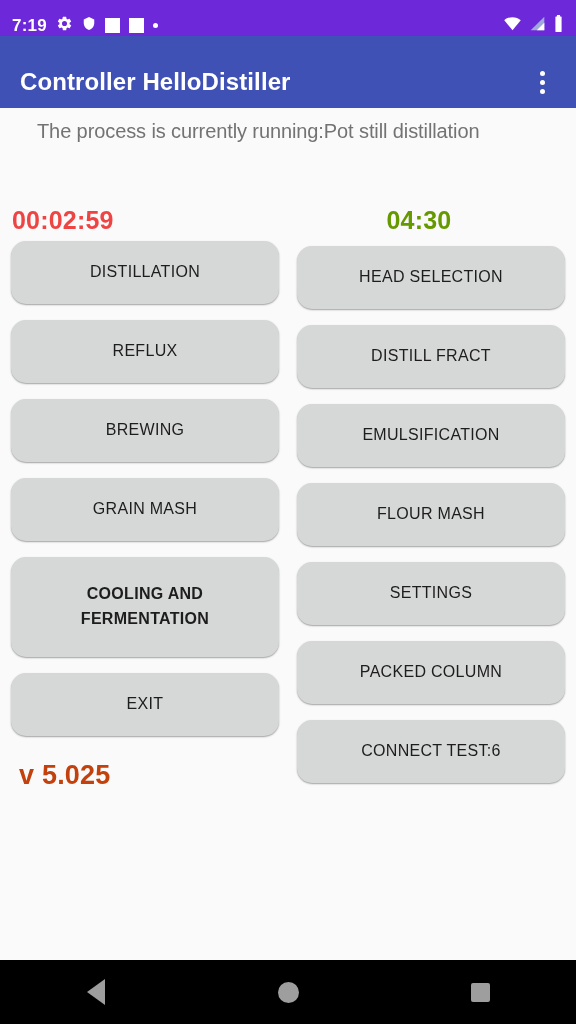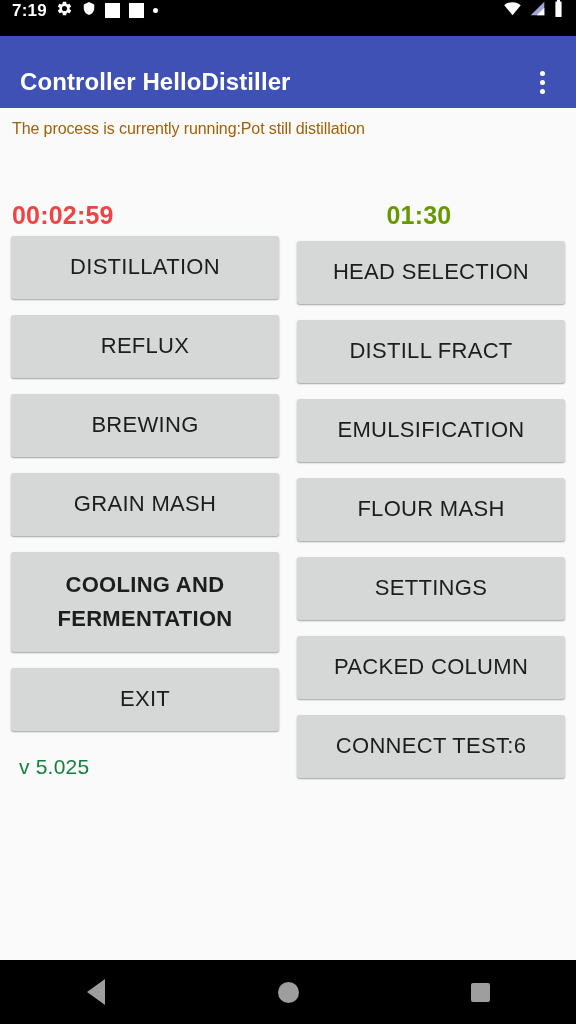--- a/index.html
+++ b/index.html
@@ -12,23 +12,23 @@
 
   body {
     font-family: "Liberation Sans", sans-serif;
     background: #fafafa;
     position: relative;
   }
 
   
   .status-bar {
     height: 36px;
-    background: #000000;
-    display: flex;
-    align-items: flex-start;
+    background: #6d28d9;
+    display: flex;
+    align-items: flex-end;
     padding: 0 12px;
     color: #ffffff;
   }
   .status-left {
     display: flex;
     align-items: center;
     gap: 9px;
     flex: 1;
   }
   .status-time {
@@ -95,25 +95,26 @@
     position: absolute;
     top: 108px;
     left: 0;
     right: 0;
     bottom: 64px;
     background: #fafafa;
     padding: 0;
   }
 
   .status-line {
-    font-size: 16px;
-    color: #a16207;
+    font-size: 20px;
+    color: #737373;
     padding: 12px 12px 0 12px;
     white-space: nowrap;
     letter-spacing: -.1px;
+    margin-left: 25px;
   }
 
   .timers {
     display: flex;
     padding: 0 12px;
     margin-top: 63px;
   }
   .timer {
     font-size: 25px;
     font-weight: bold;
@@ -141,43 +142,43 @@
   .col {
     flex: 1;
     display: flex;
     flex-direction: column;
   }
   .col-right { padding-top: 5px; justify-content: center; }
 
   .mbtn {
     background: #d6d7d7;
     border: none;
-    border-radius: 3px;
+    border-radius: 15px;
     color: #1d1d1d;
     font-family: "Liberation Sans", sans-serif;
-    font-size: 22px;
+    font-size: 16px;
     letter-spacing: .3px;
     text-align: center;
     height: 63px;
     margin-bottom: 16px;
     cursor: pointer;
     box-shadow: 0 1px 2px rgba(0,0,0,.26), 0 1px 1px rgba(0,0,0,.12);
     display: flex;
     align-items: center;
     justify-content: center;
     line-height: 1.55;
     padding: 0 6px;
     white-space: pre-line;
   }
   .mbtn.tall { height: 100px; font-weight: bold; }
 
   .version {
-    color: #15803d;
-    font-size: 21px;
-    font-weight: normal;
+    color: #c2410c;
+    font-size: 27px;
+    font-weight: bold;
     padding: 8px 0 0 8px;
     letter-spacing: .2px;
   }
 
   
   .nav-bar {
     position: absolute;
     left: 0;
     right: 0;
     bottom: 0;
@@ -260,21 +261,21 @@
     <span></span>
   </div>
 </div>
 
 <div class="content">
 
   <div class="status-line">The process is currently running:Pot still distillation</div>
 
   <div class="timers">
     <div class="timer timer-left">00:02:59</div>
-    <div class="timer timer-right">01:30</div>
+    <div class="timer timer-right">04:30</div>
   </div>
 
   <div class="columns">
     <div class="col col-left">
         <button class="mbtn">DISTILLATION</button>
         <button class="mbtn">REFLUX</button>
         <button class="mbtn">BREWING</button>
         <button class="mbtn">GRAIN MASH</button>
         <button class="mbtn tall">COOLING AND
 FERMENTATION</button>

